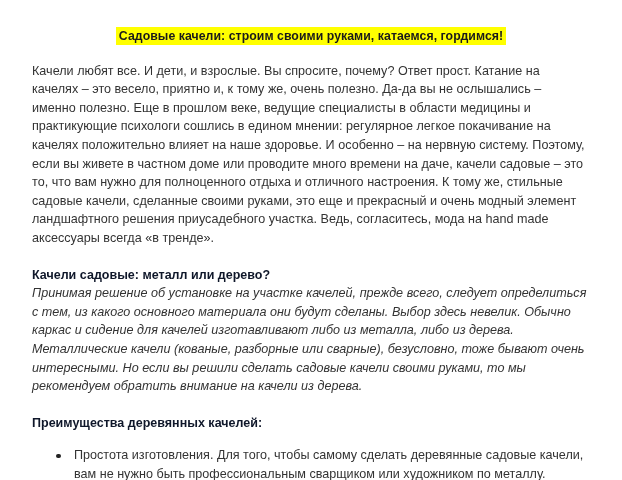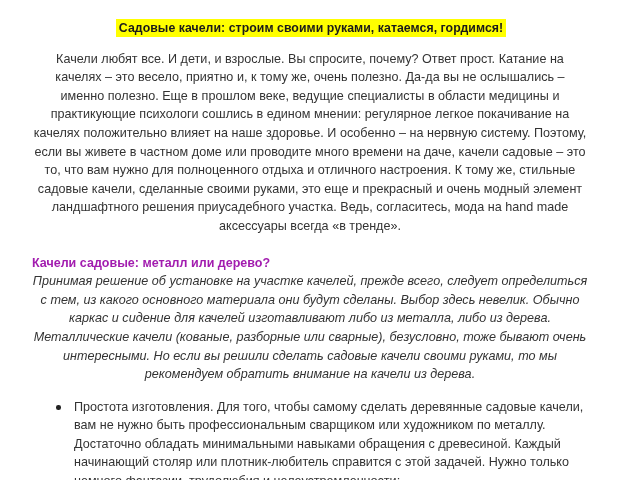--- a/index.html
+++ b/index.html
@@ -23,21 +23,21 @@
     height: 480px;
     box-sizing: border-box;
     padding: 0;
     background: #ffffff;
     overflow: hidden;
   }
 
   
   .title-row {
     text-align: center;
-    margin: 8px;
+    margin: 16px;
     padding: 8px 0 0 0;
     line-height: 1.35;
   }
   .title-text {
     display: inline;
     background: #ffff00;
     color: #1a1a1a;
     font-weight: bold;
     font-size: 12.3px;
     letter-spacing: 0.05px;
@@ -49,30 +49,30 @@
   .content {
     padding: 0 34px 0 32px;
     margin-top: 12px;
   }
 
   p.para {
     margin: 0 0 0 0;
     font-size: 12.6px;
     line-height: 18.6px;
     color: #333333;
-    text-align: center;
+    text-align: left;
     letter-spacing: 0.01px;
   }
 
   h2.subhead {
     margin: 18px 0 0 0;
     font-size: 12.5px;
     line-height: 18.6px;
     font-weight: bold;
-    color: #a21caf;
+    color: #0f172a;
     letter-spacing: 0.01px;
   }
 
   .gap-after-head {
     margin-top: 18px;
     font-style: italic;
   }
 
   
   ul.bullets {
@@ -109,20 +109,21 @@
   </div>
 
   <div class="content">
 
     <p class="para">Качели любят все. И дети, и взрослые. Вы спросите, почему? Ответ прост. Катание на качелях – это весело, приятно и, к тому же, очень полезно. Да-да вы не ослышались – именно полезно. Еще в прошлом веке, ведущие специалисты в области медицины и практикующие психологи сошлись в едином мнении: регулярное легкое покачивание на качелях положительно влияет на наше здоровье. И особенно –  на  нервную систему. Поэтому, если вы живете в частном доме или проводите много времени на даче, качели садовые – это то, что вам нужно для полноценного отдыха и отличного настроения. К тому же, стильные садовые качели, сделанные своими руками, это еще и прекрасный и очень модный элемент ландшафтного решения приусадебного участка. Ведь, согласитесь, мода на hand made аксессуары всегда «в тренде».</p>
 
     <h2 class="subhead">Качели садовые: металл или дерево?</h2>
 
     <p class="para gap-after-head">Принимая решение об установке на участке качелей, прежде всего, следует определиться с тем, из какого основного материала они будут сделаны. Выбор здесь невелик. Обычно каркас и сидение для качелей изготавливают либо из металла, либо из дерева. Металлические качели (кованые, разборные или сварные), безусловно, тоже бывают очень интересными. Но если вы решили сделать  садовые качели своими руками, то мы рекомендуем обратить внимание на качели из дерева.</p>
 
+    <h2 class="subhead">Преимущества деревянных качелей:</h2>
 
     <ul class="bullets">
       <li>Простота изготовления. Для того, чтобы самому сделать деревянные садовые качели, вам не нужно быть профессиональным сварщиком или художником по металлу. Достаточно обладать минимальными навыками обращения с древесиной. Каждый начинающий столяр или плотник-любитель справится с этой задачей. Нужно только немного фантазии, трудолюбия и целеустремленности;</li>
     </ul>
 
   </div>
 
 </div>
 
 </body></html>

